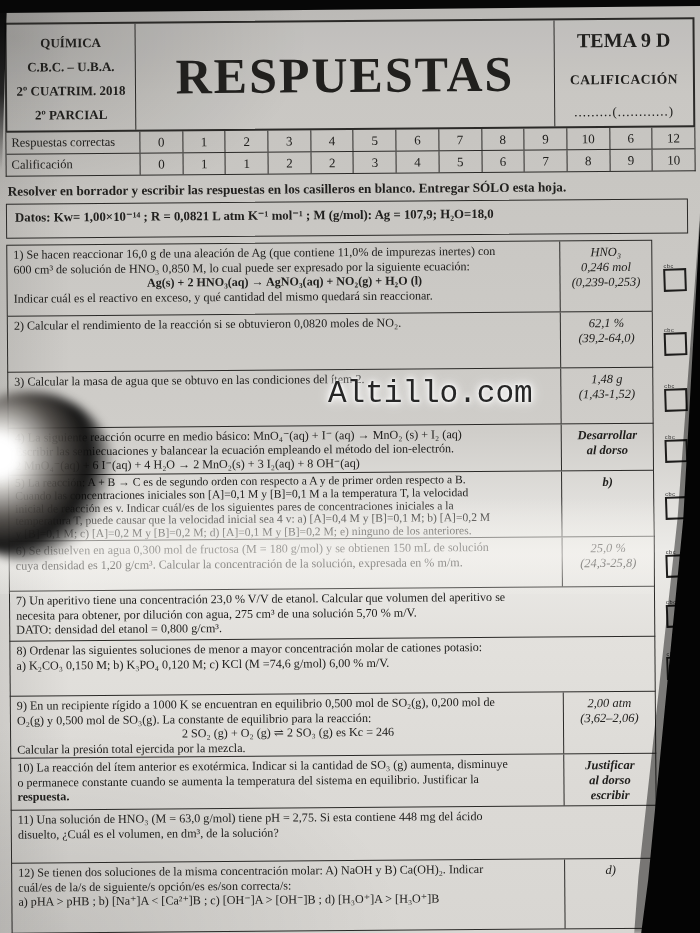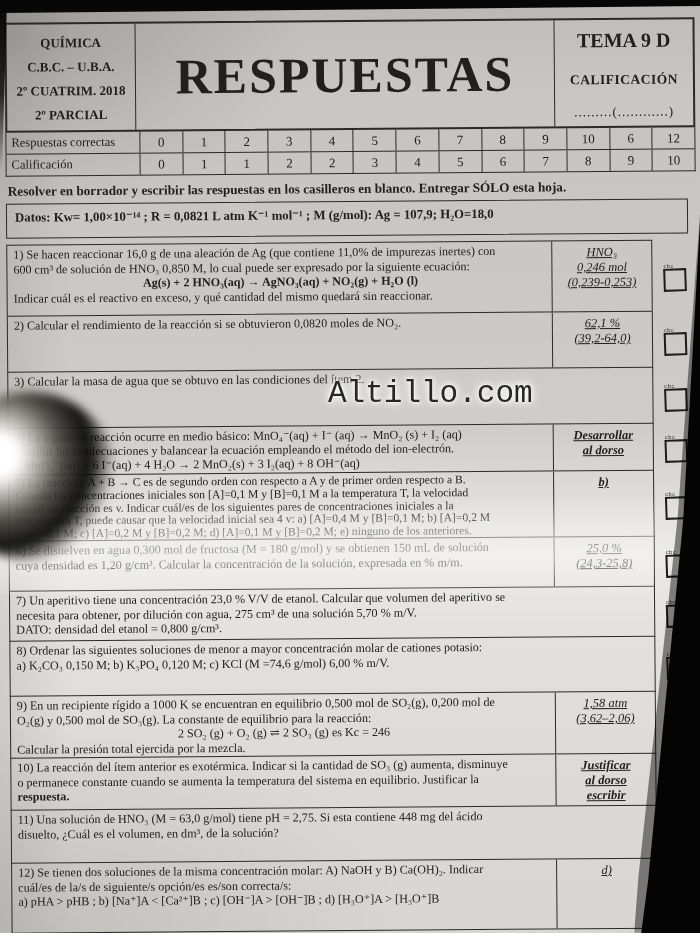--- a/index.html
+++ b/index.html
@@ -42,21 +42,21 @@
 
   
   .qtable{margin-top:6px;}
   .qrow{display:flex;align-items:stretch;}
   .qbox{display:flex;flex:0 0 646px;border:1.5px solid #2b2a28;border-top:none;box-sizing:border-box;}
   .qrow:first-child .qbox{border-top:1.5px solid #2b2a28;}
   .qtext{flex:1;padding:2px 4px 0 6px;font-size:12.1px;line-height:14.6px;overflow:hidden;}
   .qline{white-space:nowrap;}
   .qline.c{text-align:center;white-space:normal;}
   .qline.b{font-weight:bold;}
-  .qans{width:100px;border-left:1px solid #2b2a28;text-align:center;font-style:italic;font-size:12.5px;line-height:15px;padding-top:4px;box-sizing:border-box;text-decoration:underline;}
+  .qans{width:92px;border-left:1px solid #2b2a28;text-align:center;font-style:italic;font-size:12.5px;line-height:15px;padding-top:4px;box-sizing:border-box;}
   .qans.b{font-weight:bold;}
   .qmargin{width:44px;display:flex;align-items:center;justify-content:center;}
   .cbcwrap{display:flex;flex-direction:column;align-items:flex-start;}
   .cbclabel{font-family:"Liberation Sans","DejaVu Sans",sans-serif;font-size:9px;transform:scale(.62);transform-origin:left bottom;color:#2a2a2a;letter-spacing:1px;line-height:8px;}
   .cbcbox{width:19px;height:19px;border:2px solid #1d1c1b;transform:rotate(-1.5deg);}
 
   
   .wash{position:absolute;left:0;right:46px;top:498px;height:96px;pointer-events:none;
     background:linear-gradient(180deg,rgba(240,238,234,0) 0%,rgba(242,240,236,.5) 35%,rgba(245,243,239,.62) 60%,rgba(245,243,239,.15) 100%);}
   .watermark{position:absolute;left:328px;top:376px;font-family:Liberation Mono, monospace;
@@ -177,20 +177,24 @@
             <div class="cbcbox"></div>
           </div>
             </div>
         </div>
 
         <div class="qrow" style="height:56px;">
           <div class="qbox">
             <div class="qtext">
               <div class="qline">3) Calcular la masa de agua que se obtuvo en las condiciones del ítem 2.</div>
             </div>
+            <div class="qans">
+              <div>1,48 g</div>
+              <div>(1,43-1,52)</div>
+            </div>
           </div>
           <div class="qmargin">
               <div class="cbcwrap">
             <div class="cbclabel">cbc</div>
             <div class="cbcbox"></div>
           </div>
             </div>
         </div>
 
         <div class="qrow" style="height:47px;">
@@ -286,21 +290,21 @@
 
         <div class="qrow" style="height:62px;">
           <div class="qbox">
             <div class="qtext">
               <div class="qline">9) En un recipiente rígido a 1000 K se encuentran en equilibrio 0,500 mol de SO₂(g), 0,200 mol de</div>
               <div class="qline">O₂(g) y 0,500 mol de SO₃(g). La constante de equilibrio para la reacción:</div>
               <div class="qline c">2 SO₂ (g) + O₂ (g) ⇌ 2 SO₃ (g)    es Kc = 246</div>
               <div class="qline">Calcular la presión total ejercida por la mezcla.</div>
             </div>
             <div class="qans">
-              <div>1,58 atm</div>
+              <div>2,00 atm</div>
               <div>(3,62–2,06)</div>
             </div>
           </div>
           <div class="qmargin">
               <div class="cbcwrap">
             <div class="cbclabel">cbc</div>
             <div class="cbcbox"></div>
           </div>
             </div>
         </div>

